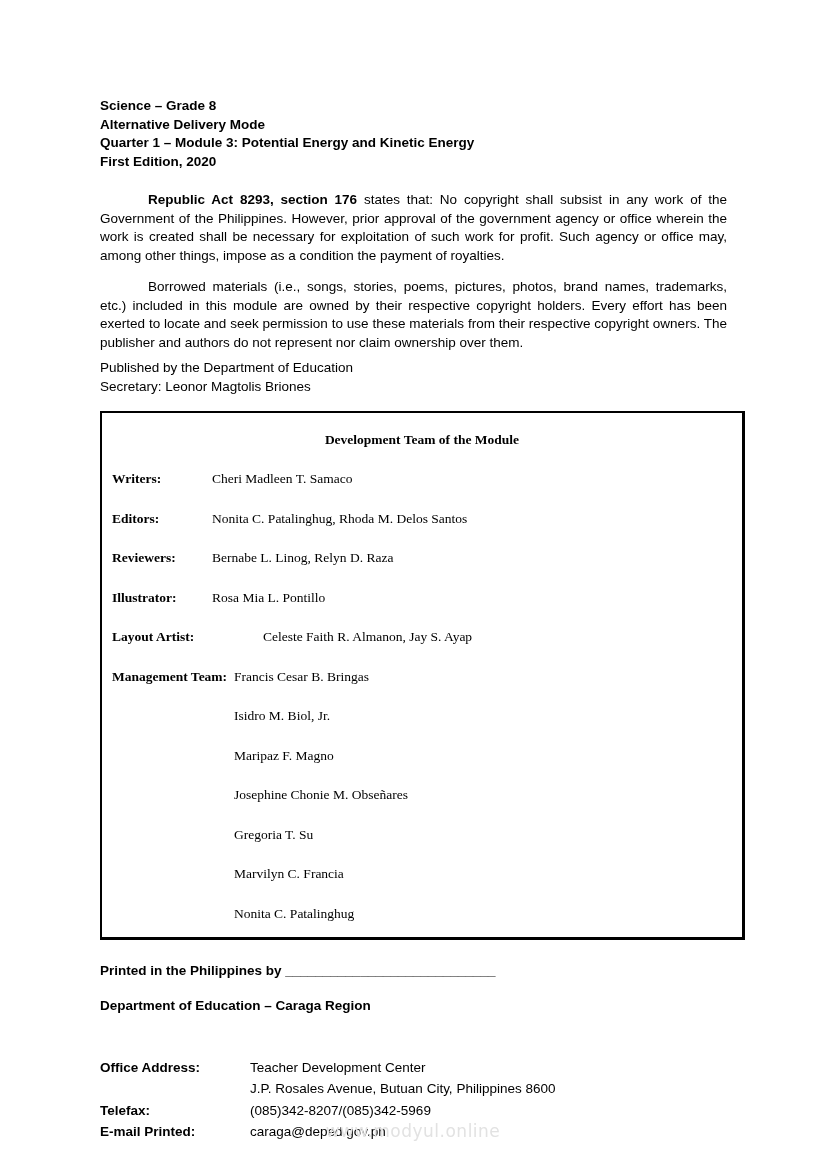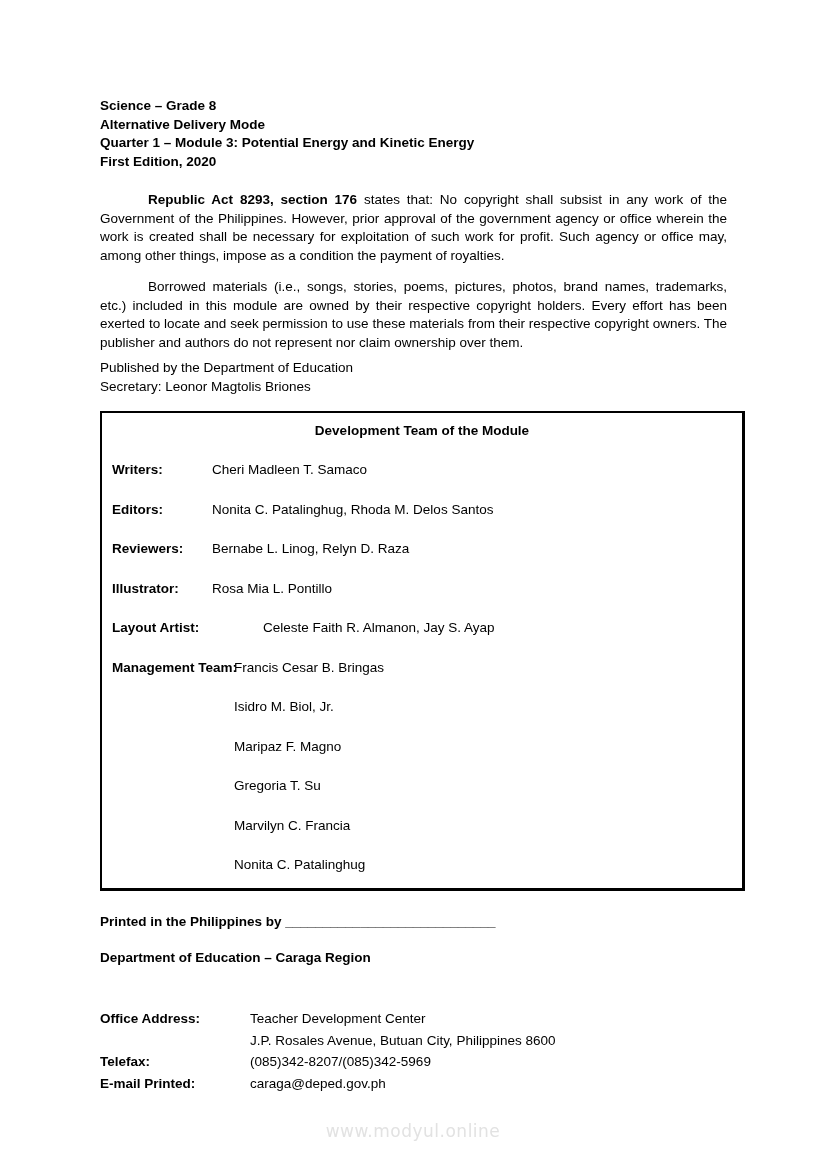--- a/index.html
+++ b/index.html
@@ -32,21 +32,22 @@
   .pub-block { margin-top: 7px; }
   .pub-line { line-height: 18.5px; }
 
   .devbox {
     box-sizing: border-box;
     margin-top: 15px;
     width: 645px;
     border: 2px solid #000000;
     border-right-width: 3px;
     border-bottom-width: 3px;
-    padding: 9px 10px 6px 10px;
+    padding: 18px 10px 6px 10px;
+    font-family: Liberation Serif, serif;
   }
   .devbox-title {
     font-weight: bold;
     text-align: center;
     line-height: 18px;
     margin-bottom: 16px;
   }
   .drow { line-height: 18.5px; margin-bottom: 7.5px; white-space: nowrap; margin-top: 21px; }
   .dlbl { display: inline-block; font-weight: bold; vertical-align: top; }
   .w100 { width: 100px; }
@@ -116,20 +117,23 @@
       <div class="drow">
         <span class="dlbl w150">Management Team:</span><span>Francis Cesar B. Bringas</span>
       </div>
       <div class="drow">
         <span class="dlbl w150"></span><span>Isidro M. Biol, Jr.</span>
       </div>
       <div class="drow">
         <span class="dlbl w150"></span><span>Maripaz F. Magno</span>
       </div>
       <div class="drow">
+        <span class="dlbl w150"></span><span>Josephine Chonie M. Obseñares</span>
+      </div>
+      <div class="drow">
         <span class="dlbl w150"></span><span>Gregoria T. Su</span>
       </div>
       <div class="drow">
         <span class="dlbl w150"></span><span>Marvilyn C. Francia</span>
       </div>
       <div class="drow">
         <span class="dlbl w150"></span><span>Nonita C. Patalinghug</span>
       </div>
     </div>
 

